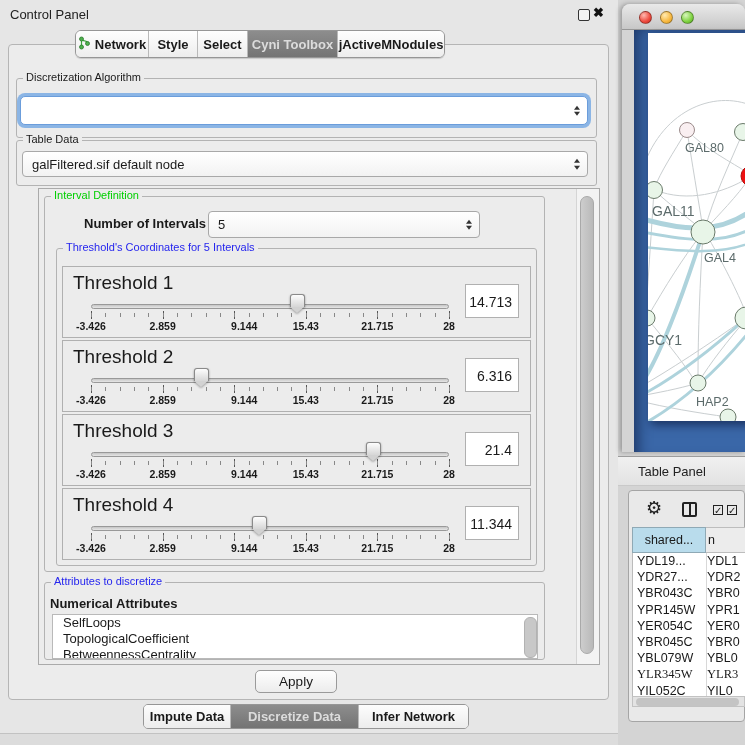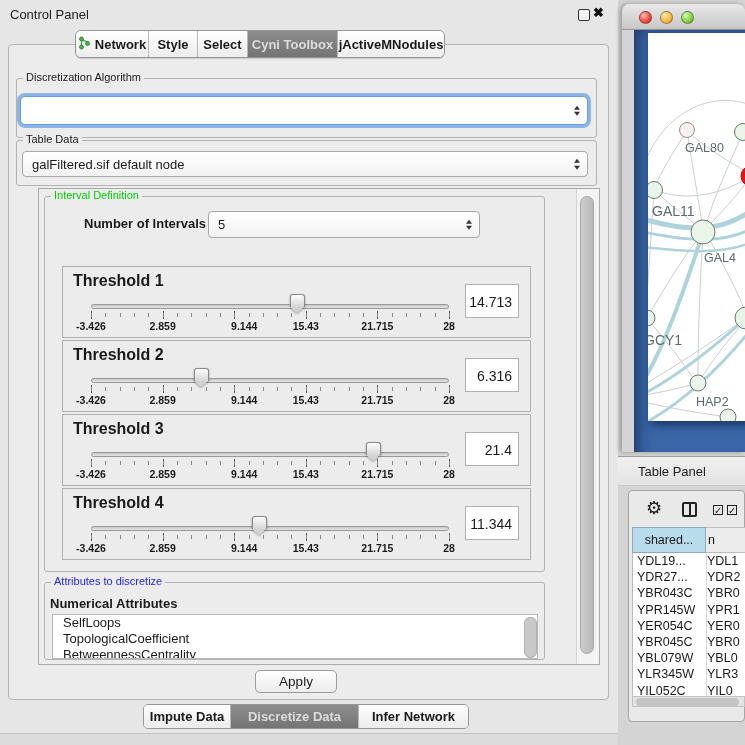--- a/index.html
+++ b/index.html
@@ -42,21 +42,21 @@
   .popup-it{height:17px;line-height:17px;font-size:13px;padding-left:2px;}
   .popup-it.b{font-weight:bold;}
 
   .scrollpane{position:absolute;left:38px;top:188px;width:562px;height:477px;border:1px solid #aaaaaa;box-sizing:border-box;}
   .vsb-track{position:absolute;left:576px;top:189px;width:23px;height:475px;background:#f3f3f3;border-left:1px solid #d5d5d5;box-sizing:border-box;}
   .vsb-thumb{position:absolute;left:580px;top:196px;width:14px;height:458px;background:linear-gradient(90deg,#cdcdcd,#b9b9b9);border:1px solid #a9a9a9;border-radius:8px;box-sizing:border-box;}
 
   .boldlab{font-weight:bold;font-size:13px;}
 
   .thpanel{position:absolute;left:62px;width:469px;height:72px;border:1px solid #b0b0b0;box-sizing:border-box;}
-  .thlabel{position:absolute;left:10px;top:5px;font-weight:bold;font-size:16px;}
+  .thlabel{position:absolute;left:10px;top:5px;font-weight:normal;font-size:19px;}
   .thtrack{position:absolute;left:28px;top:37px;width:358px;height:5px;background:linear-gradient(#c6c6c6,#e6e6e6);
            border:1px solid #999;border-radius:3px;box-sizing:border-box;}
   .thhandle{position:absolute;top:27px;width:15px;height:13px;background:linear-gradient(#fdfdfd,#d6d6d6);
             border:1px solid #8a8a8a;border-bottom:none;border-radius:3px 3px 0 0;z-index:2;box-sizing:border-box;
             filter:drop-shadow(0 1px 1px rgba(0,0,0,.35));}
   .thhandle::after{content:"";position:absolute;top:12px;left:-1px;width:0;height:0;
             border-left:7.5px solid transparent;border-right:7.5px solid transparent;border-top:6px solid #d2d2d2;}
   .ticks-minor{position:absolute;left:28px;top:46px;width:359px;height:4px;
             background:repeating-linear-gradient(90deg,#888 0 1px,transparent 1px 14.32px);}
   .ticks-major{position:absolute;left:28px;top:44px;width:359px;height:8px;
@@ -187,20 +187,23 @@
     </div>
     <div class="abs boldlab" style="left:84px;top:216px">Number of Intervals</div>
     <div class="combo" style="left:208px;top:211px;width:272px;height:27px">
       <span>5</span>
       <span class="stepper">
           <span class="arr-up"></span>
           <span class="arr-dn"></span>
         </span>
     </div>
 
+    <div class="group" style="left:56px;top:248px;width:481px;height:318px">
+      <span class="gtitle blue">Threshold's Coordinates for 5 Intervals</span>
+    </div>
 
     <div class="thpanel" style="top:266px">
       <div class="thlabel">Threshold 1</div>
       <div class="thtrack"></div>
       <div class="thhandle" style="left: 227.137px;"></div>
       <div class="ticks-major"></div>
       <div class="ticks-minor"></div>
       <div class="ticklabels">
         <span class="tl">-3.426</span>
         <span class="tl">2.859</span>
@@ -406,21 +409,21 @@
     <div class="trow" style="top: 634px;">
       <span class="tc1">YBR045C</span>
       <span class="tc2">YBR0</span>
     </div>
 
     <div class="trow" style="top: 650.2px; padding-left: 20px;">
       <span class="tc1">YBL079W</span>
       <span class="tc2">YBL0</span>
     </div>
 
-    <div class="trow" style="top: 666.4px;">
+    <div class="trow" style="top: 666.4px; font-family: Liberation Serif, serif;">
       <span class="tc1">YLR345W</span>
       <span class="tc2">YLR3</span>
     </div>
 
     <div class="trow" style="top: 682.6px;">
       <span class="tc1">YIL052C</span>
       <span class="tc2">YIL0</span>
     </div>
   </div>
 

